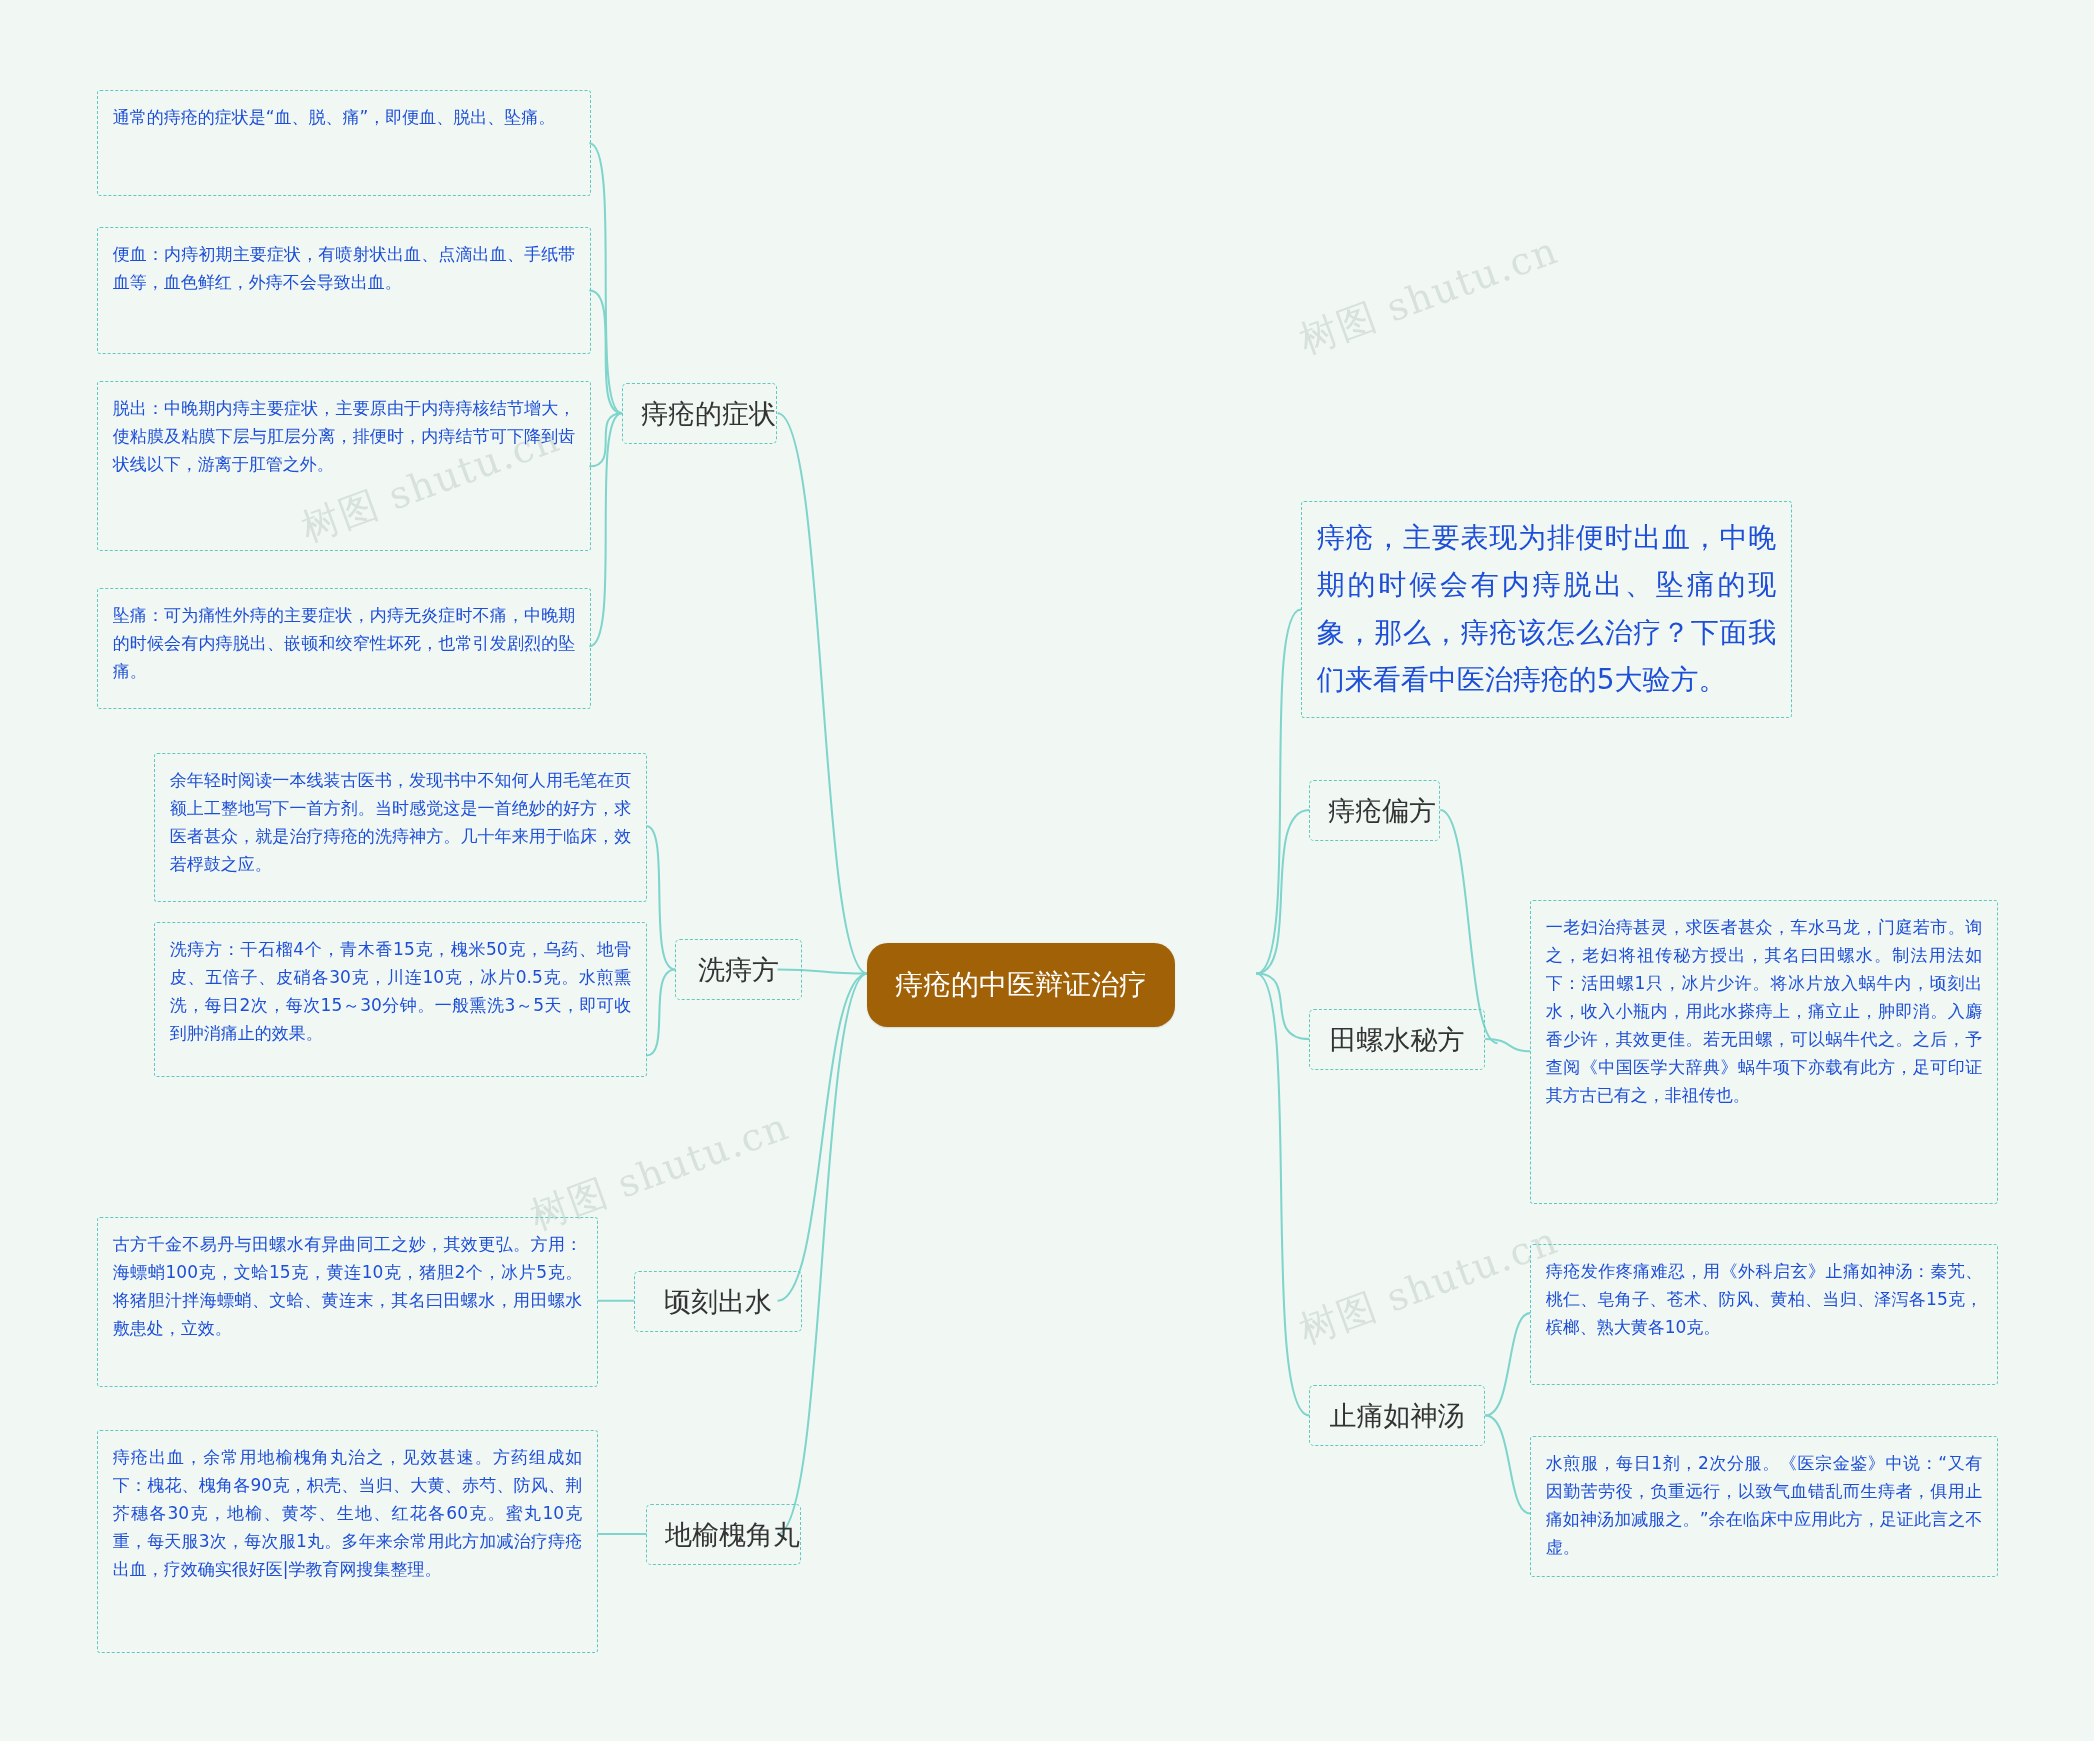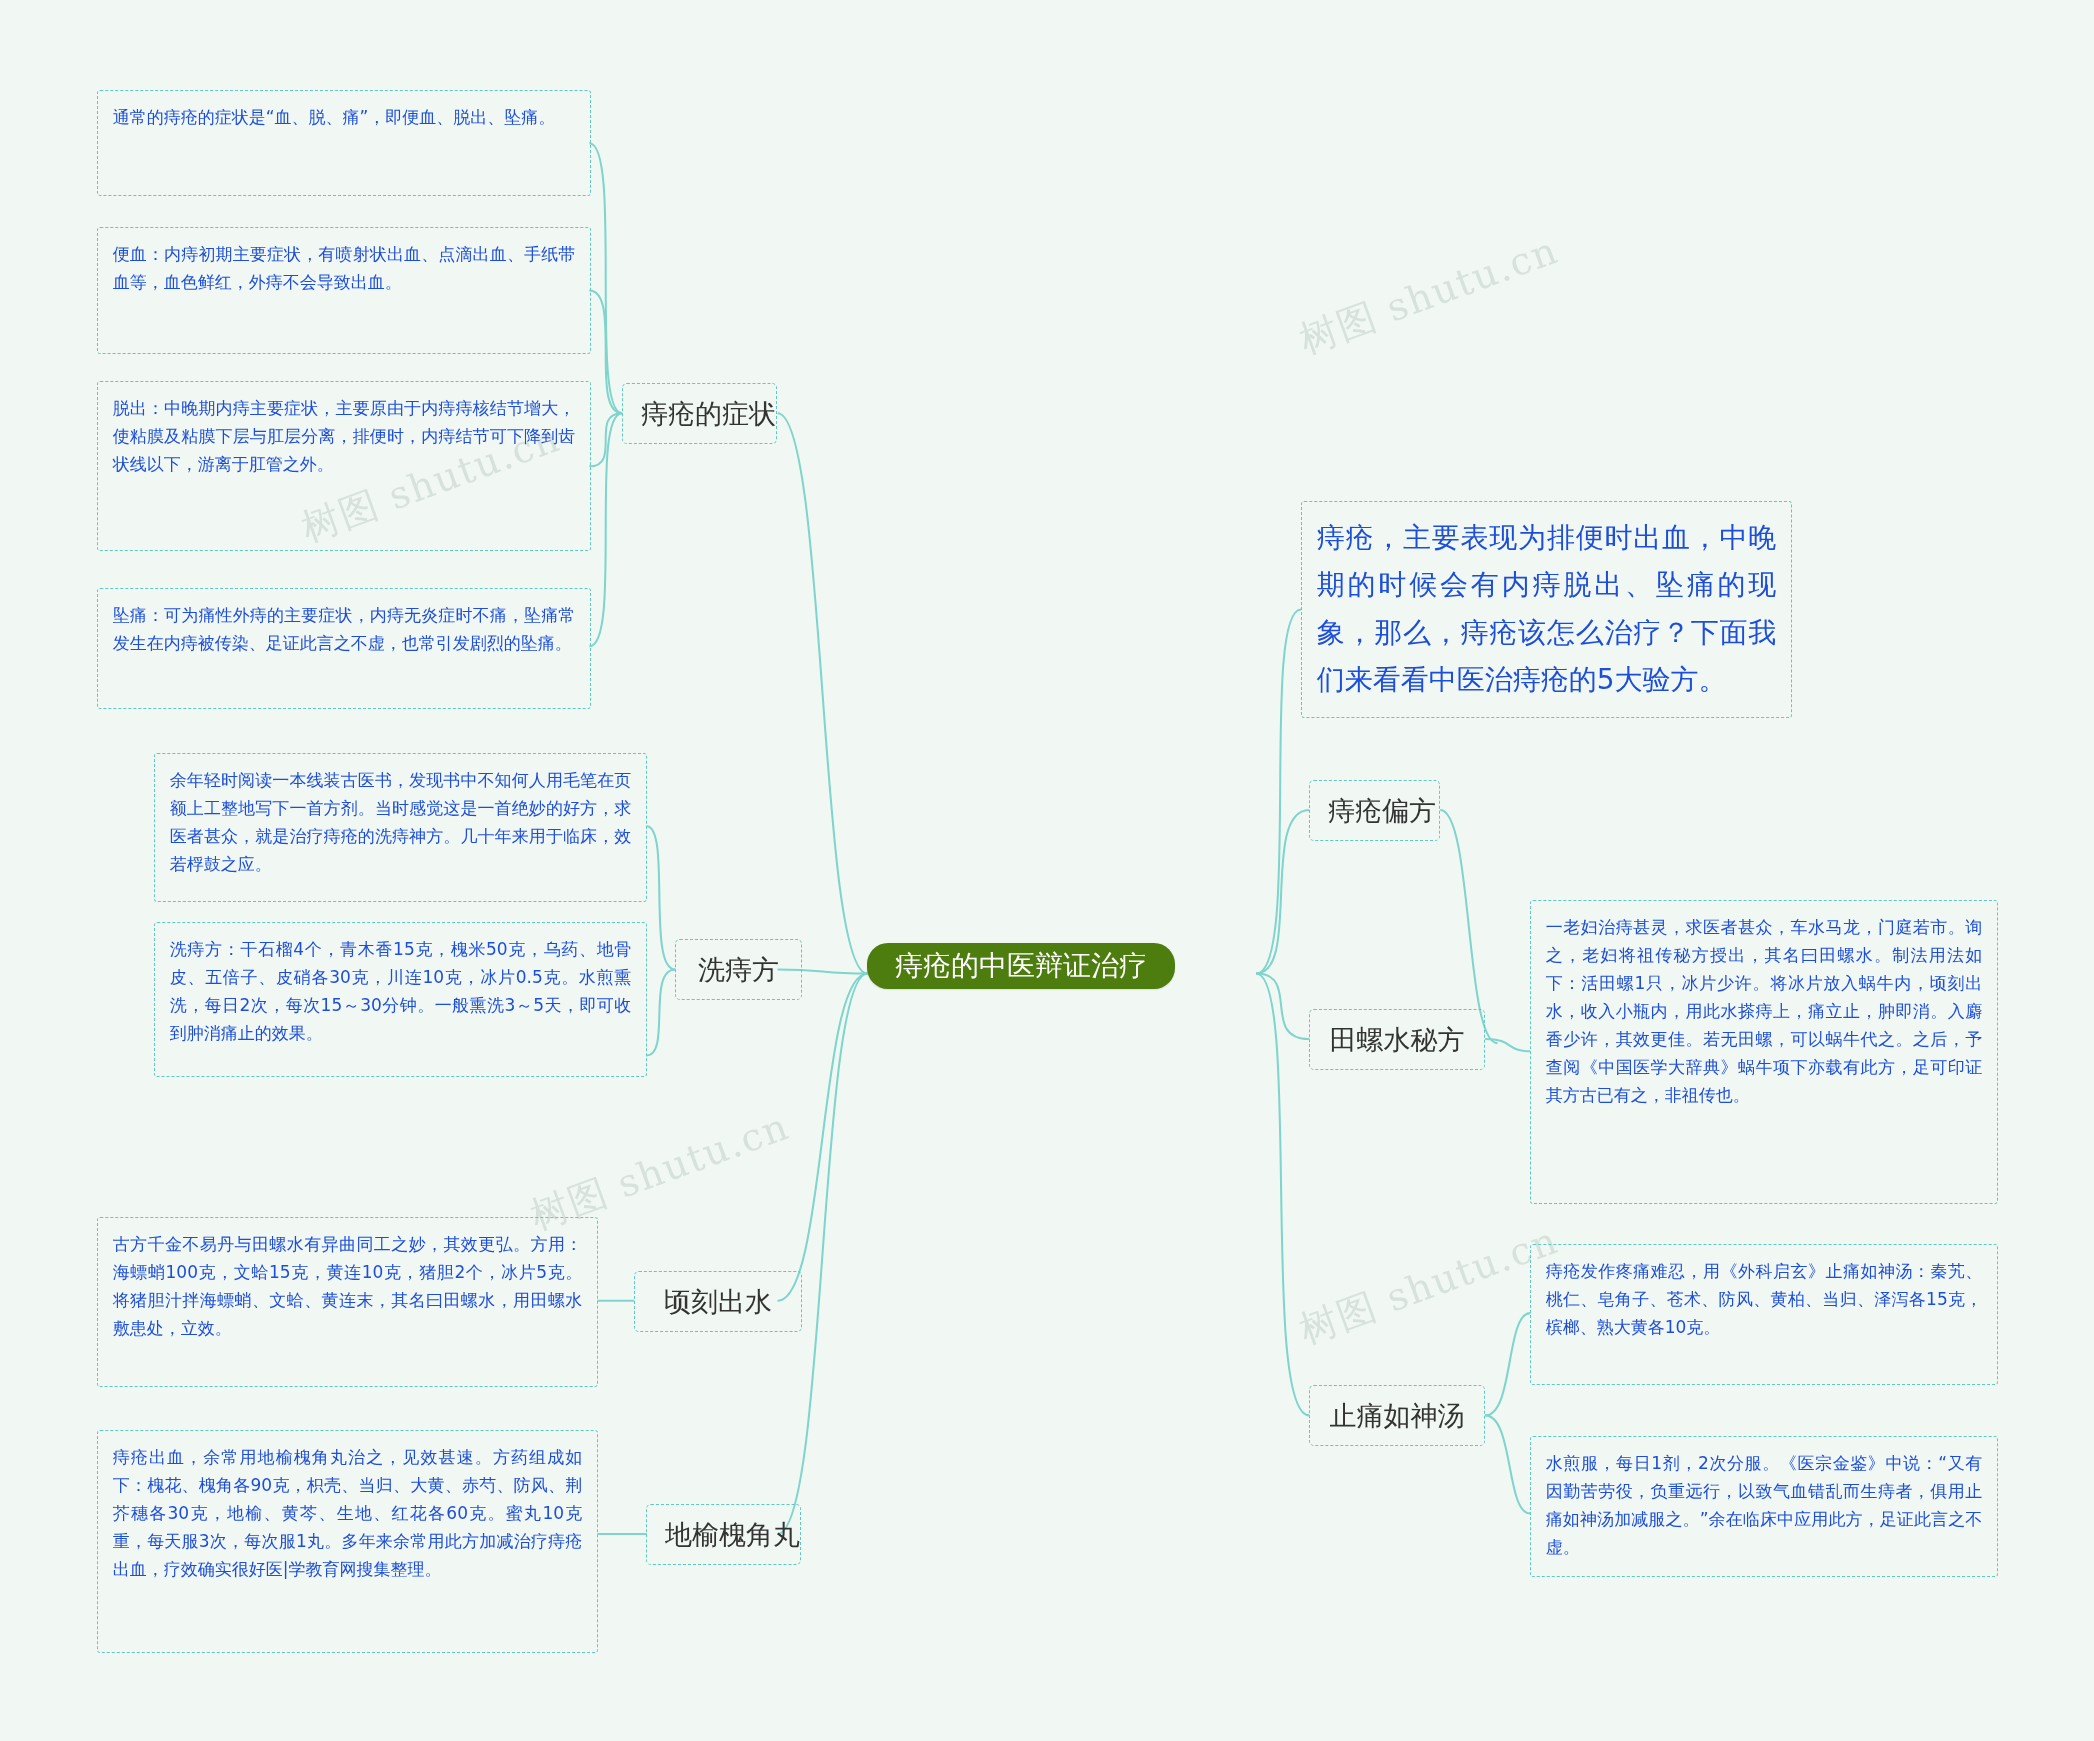--- a/index.html
+++ b/index.html
@@ -64,24 +64,24 @@
     background: transparent;
     color: #333;
     font-size: 27px;
     padding: 11.5px 18px;
     text-align: center;
     white-space: nowrap;
   }
   .root {
     position: absolute;
     box-sizing: border-box;
-    background: #4d7c0f;
+    background: #a16207;
     color: #ffffff;
     font-size: 28px;
-    padding: 4px 28px;
+    padding: 23px 28px;
     border-radius: 21px;
     white-space: nowrap;
     text-align: center;
     box-shadow: 0 0.8px 1.6px rgba(0,0,0,0.12);
   }
 </style>
 </head>
 <body>
 
 <div class="canvas">
@@ -136,21 +136,21 @@
   <div class="branch" style="left:1309px; top:780px; width:131px;">痔疮偏方</div>
   <div class="branch" style="left:1309px; top:1009px; width:176px;">田螺水秘方</div>
   <div class="branch" style="left:1309px; top:1385px; width:176px;">止痛如神汤</div>
 
   <div class="node" style="left:97px; top:90px; width:494px; height:106px;">通常的痔疮的症状是“血、脱、痛”，即便血、脱出、坠痛。</div>
 
   <div class="node" style="left:97px; top:227px; width:494px; height:127px;">便血：内痔初期主要症状，有喷射状出血、点滴出血、手纸带血等，血色鲜红，外痔不会导致出血。</div>
 
   <div class="node" style="left:97px; top:381px; width:494px; height:170px;">脱出：中晚期内痔主要症状，主要原由于内痔痔核结节增大，使粘膜及粘膜下层与肛层分离，排便时，内痔结节可下降到齿状线以下，游离于肛管之外。</div>
 
-  <div class="node" style="left:97px; top:588px; width:494px; height:121px;">坠痛：可为痛性外痔的主要症状，内痔无炎症时不痛，坠痛常发生在内痔被传染、足证此言之不虚，也常引发剧烈的坠痛。</div>
+  <div class="node" style="left:97px; top:588px; width:494px; height:121px;">坠痛：可为痛性外痔的主要症状，内痔无炎症时不痛，中晚期的时候会有内痔脱出、嵌顿和绞窄性坏死，也常引发剧烈的坠痛。</div>
 
   <div class="node" style="left:154px; top:753px; width:493px; height:149px;">余年轻时阅读一本线装古医书，发现书中不知何人用毛笔在页额上工整地写下一首方剂。当时感觉这是一首绝妙的好方，求医者甚众，就是治疗痔疮的洗痔神方。几十年来用于临床，效若桴鼓之应。</div>
 
   <div class="node" style="left:154px; top:922px; width:493px; height:155px;">洗痔方：干石榴4个，青木香15克，槐米50克，乌药、地骨皮、五倍子、皮硝各30克，川连10克，冰片0.5克。水煎熏洗，每日2次，每次15～30分钟。一般熏洗3～5天，即可收到肿消痛止的效果。</div>
 
   <div class="node" style="left:97px; top:1217px; width:501px; height:170px;">古方千金不易丹与田螺水有异曲同工之妙，其效更弘。方用：海螵蛸100克，文蛤15克，黄连10克，猪胆2个，冰片5克。将猪胆汁拌海螵蛸、文蛤、黄连末，其名曰田螺水，用田螺水敷患处，立效。</div>
 
   <div class="node" style="left:97px; top:1430px; width:501px; height:223px;">痔疮出血，余常用地榆槐角丸治之，见效甚速。方药组成如下：槐花、槐角各90克，枳壳、当归、大黄、赤芍、防风、荆芥穗各30克，地榆、黄芩、生地、红花各60克。蜜丸10克重，每天服3次，每次服1丸。多年来余常用此方加减治疗痔疮出血，疗效确实很好医|学教育网搜集整理。</div>
 
   <div class="node" style="left:1301px; top:501px; width:491px; height:217px; font-size:28px; line-height:1.7;">痔疮，主要表现为排便时出血，中晚期的时候会有内痔脱出、坠痛的现象，那么，痔疮该怎么治疗？下面我们来看看中医治痔疮的5大验方。</div>

